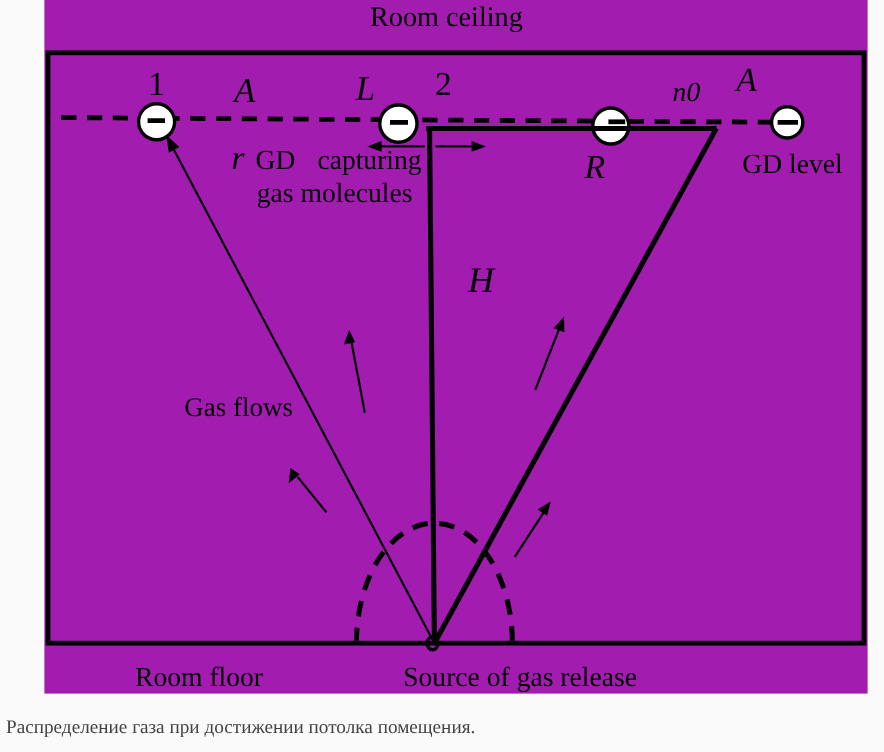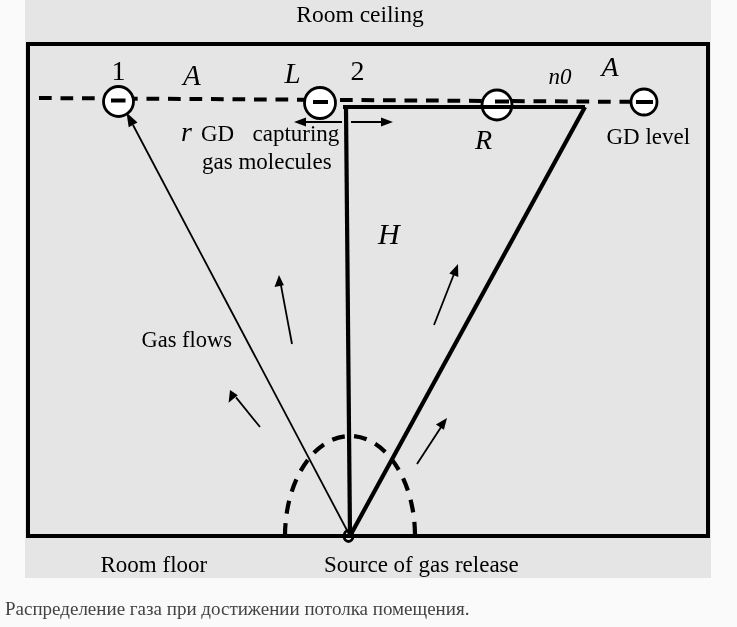--- a/index.html
+++ b/index.html
@@ -1,19 +1,19 @@
 <!DOCTYPE html>
 <html><head>
 <meta charset="utf-8">
 <style>
   html,body{margin:0;padding:0;}
   body{width:737px;height:627px;background:#fafafa;position:relative;overflow:hidden;
        font-family:"Liberation Serif", serif;}
-  #fig{position:absolute;left:25px;top:0;width:686px;height:578px;background:#e5e5e5;}
-  #cap{position:absolute;left:5px;top:598px;font-size:19px;letter-spacing:0px;color:#434343;}
+  #fig{position:absolute;left:37px;top:0;width:686px;height:578px;background:#a21caf;}
+  #cap{position:absolute;left:5px;top:598px;font-size:16px;letter-spacing:0px;color:#434343;}
 </style>
 </head>
 <body>
 <div id="fig">
 <svg width="686" height="578" viewBox="27 0 686 578">
 
   <rect x="30" y="44" width="680" height="492" fill="none" stroke="#000" stroke-width="4"></rect>
 
   <line x1="41" y1="98" x2="656" y2="102" stroke="#000" stroke-width="4" stroke-dasharray="12.7 8.8"></line>
 

